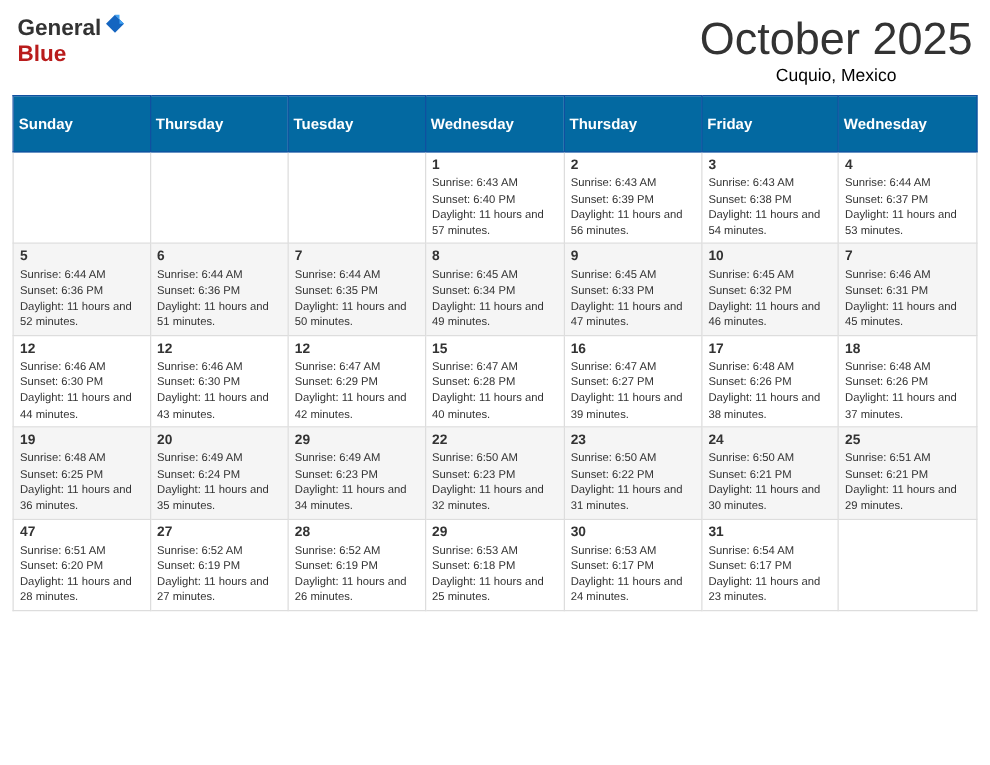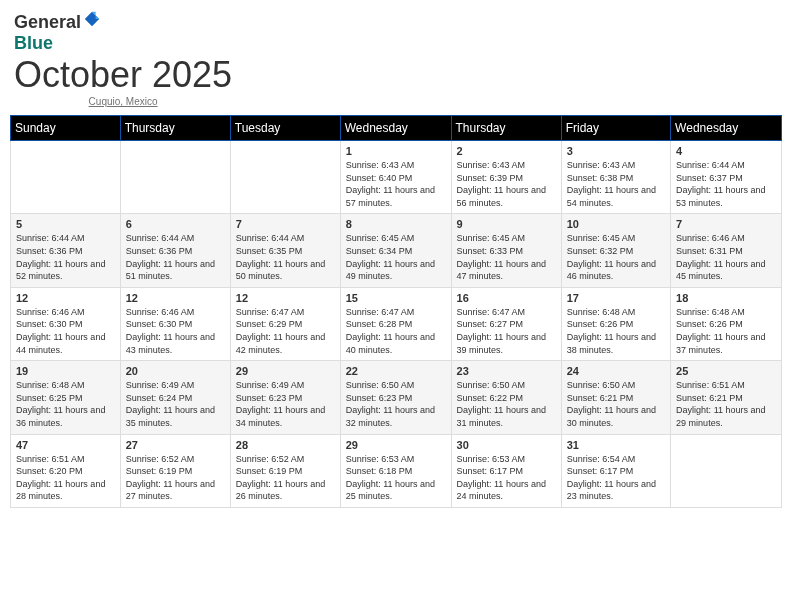--- a/index.html
+++ b/index.html
@@ -9,65 +9,63 @@
       width: 792px;
       min-height: 612px;
       padding: 10px;
     }
     .header {
       display: flex;
       justify-content: space-between;
       align-items: flex-start;
       margin-bottom: 8px;
       padding: 0 4px;
-      flex-direction: column;
     }
     .logo {
       display: flex;
       align-items: center;
     }
     .logo-text-general {
       font-size: 18px;
       font-weight: bold;
       color: #333;
     }
     .logo-text-blue {
       font-size: 18px;
       font-weight: bold;
-      color: #0f766e;
+      color: #b91c1c;
     }
     .logo-icon {
       width: 18px;
       height: 18px;
       margin-left: 2px;
     }
     .title-block {
       text-align: center;
     }
     .month-title {
       font-size: 36px;
       font-weight: normal;
       color: #333;
     }
     .location {
-      font-size: 10px;
-      color: #737373;
-      text-decoration: underline;
+      font-size: 14px;
+      color: #000000;
     }
     .calendar {
       width: 100%;
       border-collapse: collapse;
       border: 1px solid #ccc;
     }
     .calendar th {
-      background-color: #000000;
+      background-color: #0369a1;
       color: #fff;
       font-size: 12px;
-      font-weight: normal;
-      padding: 5px 4px;
+      font-weight: bold;
+      padding: 15px 4px;
       text-align: left;
       border: 1px solid #1050a0;
     }
     .calendar td {
       vertical-align: top;
       padding: 4px 5px;
       border: 1px solid #ddd;
       width: 113px;
       min-height: 80px;
       font-size: 9.5px;

